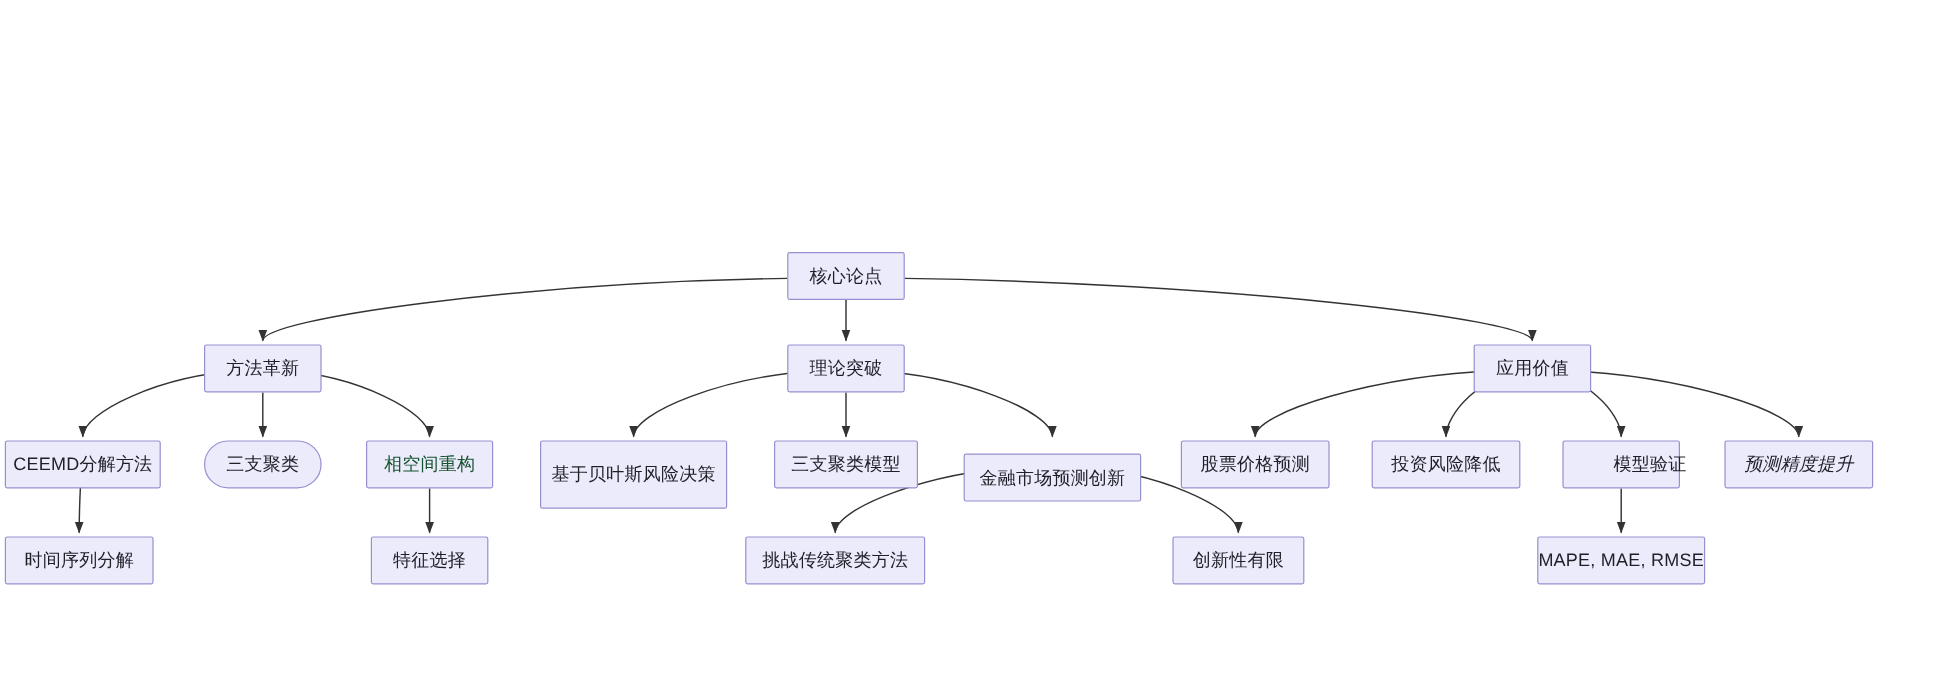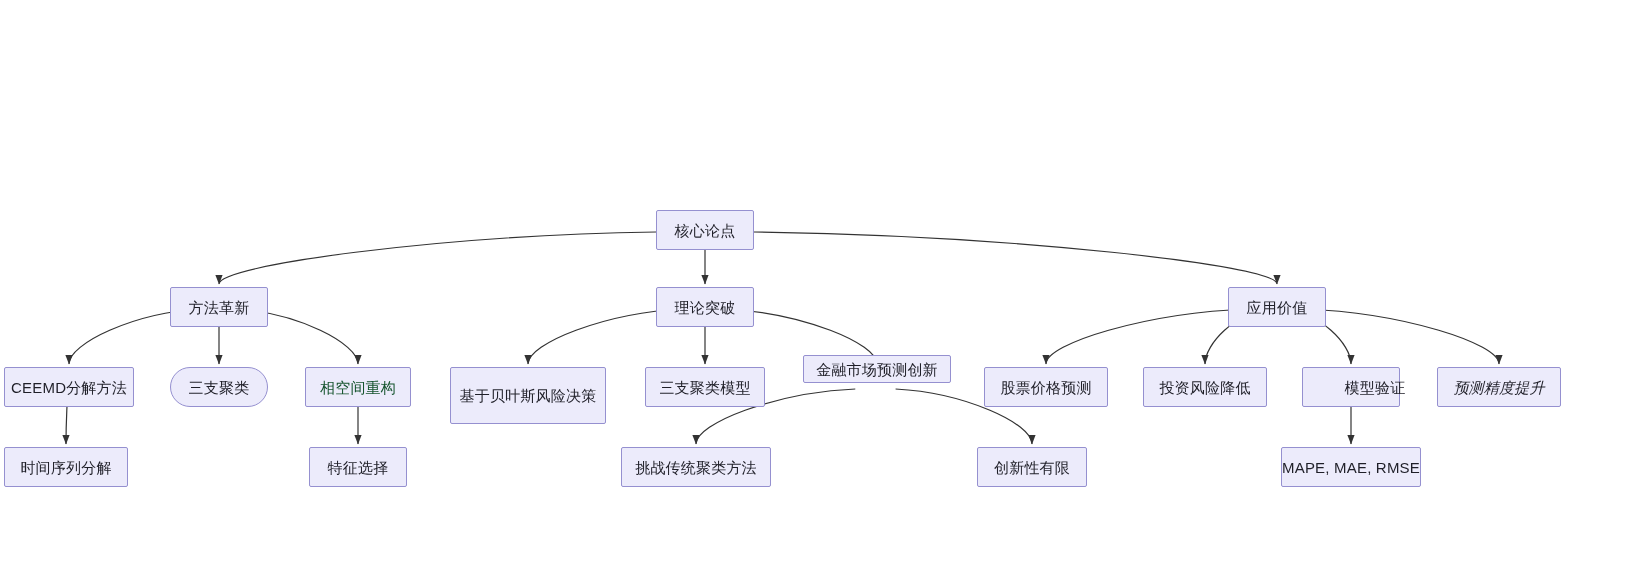--- a/index.html
+++ b/index.html
@@ -96,21 +96,21 @@
       </div>
       <div class="node" style="left: 305px; top: 367px; width: 106px; height: 40px; background: rgb(236, 235, 251); border-color: rgb(149, 144, 208); color: #14532d;">
         <span class="node-label">相空间重构</span>
       </div>
       <div class="node" style="left: 450px; top: 367px; width: 156px; height: 57px; background: rgb(236, 235, 251); border-color: rgb(149, 144, 208); color: rgb(31, 31, 40);">
         <span class="node-label">基于贝叶斯风险决策</span>
       </div>
       <div class="node" style="left: 645px; top: 367px; width: 120px; height: 40px; background: rgb(236, 235, 251); border-color: rgb(149, 144, 208); color: rgb(31, 31, 40);">
         <span class="node-label">三支聚类模型</span>
       </div>
-      <div class="node" style="left: 803px; top: 355px; width: 148px; height: 28px; background: rgb(236, 235, 251); border-color: rgb(149, 144, 208); color: rgb(31, 31, 40);">
+      <div class="node" style="left: 803px; top: 378px; width: 148px; height: 40px; background: rgb(236, 235, 251); border-color: rgb(149, 144, 208); color: rgb(31, 31, 40);">
         <span class="node-label">金融市场预测创新</span>
       </div>
       <div class="node" style="left: 984px; top: 367px; width: 124px; height: 40px; background: rgb(236, 235, 251); border-color: rgb(149, 144, 208); color: rgb(31, 31, 40);">
         <span class="node-label">股票价格预测</span>
       </div>
       <div class="node" style="left: 1143px; top: 367px; width: 124px; height: 40px; background: rgb(236, 235, 251); border-color: rgb(149, 144, 208); color: rgb(31, 31, 40); text-align: right;">
         <span class="node-label">投资风险降低</span>
       </div>
       <div class="node" style="left: 1302px; top: 367px; width: 98px; height: 40px; background: rgb(236, 235, 251); border-color: rgb(149, 144, 208); color: rgb(31, 31, 40); padding-left: 48px;">
         <span class="node-label">模型验证</span>

